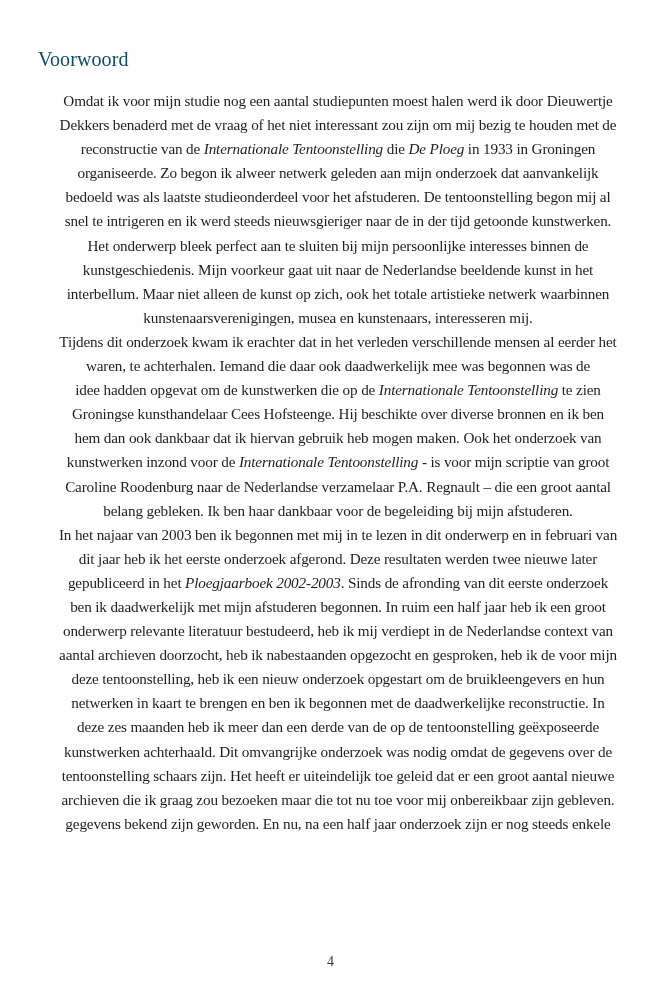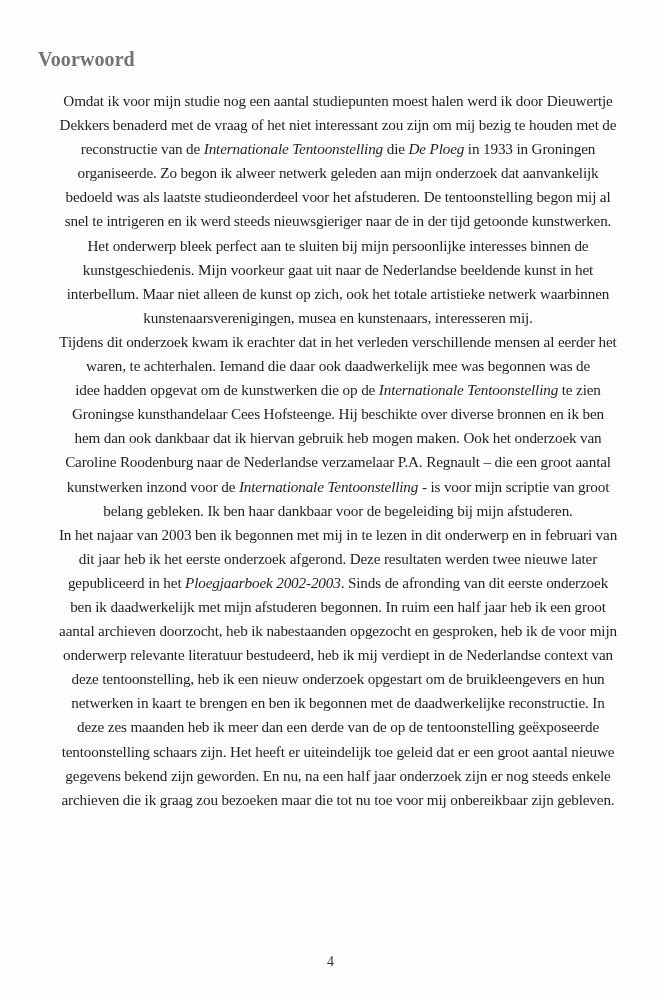--- a/index.html
+++ b/index.html
@@ -20,22 +20,22 @@
       left: 0; top: 0;
       width: 661px; height: 1000px;
       background: #fefefe;
     }
     .title {
       position: absolute;
       left: 38px;
       top: 48px;
       margin: 0;
       font-size: 20px;
-      font-weight: bold;
-      color: #737373;
+      font-weight: normal;
+      color: #0c4a6e;
       letter-spacing: 0.1px;
     }
     .body {
       position: absolute;
       left: 38px;
       top: 89px;
       width: 600px;
       text-align: center;
     }
     .line {
@@ -74,33 +74,34 @@
         <span class="line"><span>kunstgeschiedenis. Mijn voorkeur gaat uit naar de Nederlandse beeldende kunst in het</span></span>
         <span class="line"><span>interbellum. Maar niet alleen de kunst op zich, ook het totale artistieke netwerk waarbinnen</span></span>
         <span class="line"><span>kunstenaarsverenigingen, musea en kunstenaars, interesseren mij.</span></span>
       </div>
       <div>
         <span class="line"><span>Tijdens dit onderzoek kwam ik erachter dat in het verleden verschillende mensen al eerder het</span></span>
         <span class="line"><span>waren, te achterhalen. Iemand die daar ook daadwerkelijk mee was begonnen was de</span></span>
         <span class="line"><span>idee hadden opgevat om de kunstwerken die op de </span><i>Internationale Tentoonstelling</i><span> te zien</span></span>
         <span class="line"><span>Groningse kunsthandelaar Cees Hofsteenge. Hij beschikte over diverse bronnen en ik ben</span></span>
         <span class="line"><span>hem dan ook dankbaar dat ik hiervan gebruik heb mogen maken. Ook het onderzoek van</span></span>
+        <span class="line"><span>kunstwerken inzond voor de </span><i>Internationale Tentoonstelling</i><span> - is voor mijn scriptie van groot</span></span>
         <span class="line"><span>Caroline Roodenburg naar de Nederlandse verzamelaar P.A. Regnault – die een groot aantal</span></span>
-        <span class="line"><span>kunstwerken inzond voor de </span><i>Internationale Tentoonstelling</i><span> - is voor mijn scriptie van groot</span></span>
         <span class="line"><span>belang gebleken. Ik ben haar dankbaar voor de begeleiding bij mijn afstuderen.</span></span>
       </div>
       <div>
         <span class="line"><span>In het najaar van 2003 ben ik begonnen met mij in te lezen in dit onderwerp en in februari van</span></span>
         <span class="line"><span>dit jaar heb ik het eerste onderzoek afgerond. Deze resultaten werden twee nieuwe later</span></span>
         <span class="line"><span>gepubliceerd in het </span><i>Ploegjaarboek 2002-2003</i><span>. Sinds de afronding van dit eerste onderzoek</span></span>
         <span class="line"><span>ben ik daadwerkelijk met mijn afstuderen begonnen. In ruim een half jaar heb ik een groot</span></span>
+        <span class="line"><span>onderwerp relevante literatuur bestudeerd, heb ik mij verdiept in de Nederlandse context van</span></span>
         <span class="line"><span>aantal archieven doorzocht, heb ik nabestaanden opgezocht en gesproken, heb ik de voor mijn</span></span>
-        <span class="line"><span>onderwerp relevante literatuur bestudeerd, heb ik mij verdiept in de Nederlandse context van</span></span>
         <span class="line"><span>deze tentoonstelling, heb ik een nieuw onderzoek opgestart om de bruikleengevers en hun</span></span>
         <span class="line"><span>netwerken in kaart te brengen en ben ik begonnen met de daadwerkelijke reconstructie. In</span></span>
         <span class="line"><span>deze zes maanden heb ik meer dan een derde van de op de tentoonstelling geëxposeerde</span></span>
+        <span class="line"><span>kunstwerken achterhaald. Dit omvangrijke onderzoek was nodig omdat de gegevens over de</span></span>
         <span class="line"><span>tentoonstelling schaars zijn. Het heeft er uiteindelijk toe geleid dat er een groot aantal nieuwe</span></span>
+        <span class="line"><span>archieven die ik graag zou bezoeken maar die tot nu toe voor mij onbereikbaar zijn gebleven.</span></span>
         <span class="line"><span>gegevens bekend zijn geworden. En nu, na een half jaar onderzoek zijn er nog steeds enkele</span></span>
-        <span class="line"><span>archieven die ik graag zou bezoeken maar die tot nu toe voor mij onbereikbaar zijn gebleven.</span></span>
       </div>
     </div>
   <div class="page-number">4</div>
 </div>
 
 </body></html>

